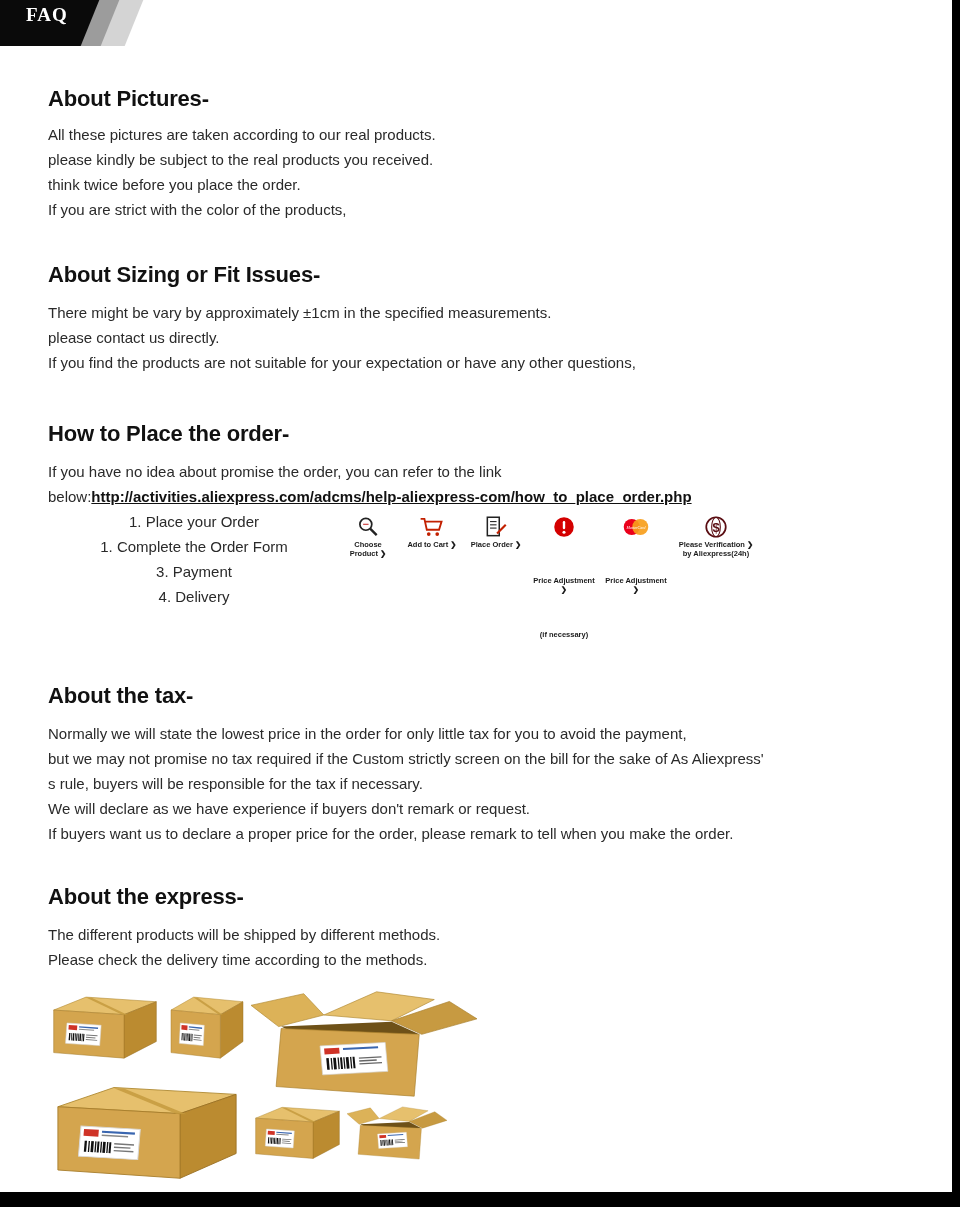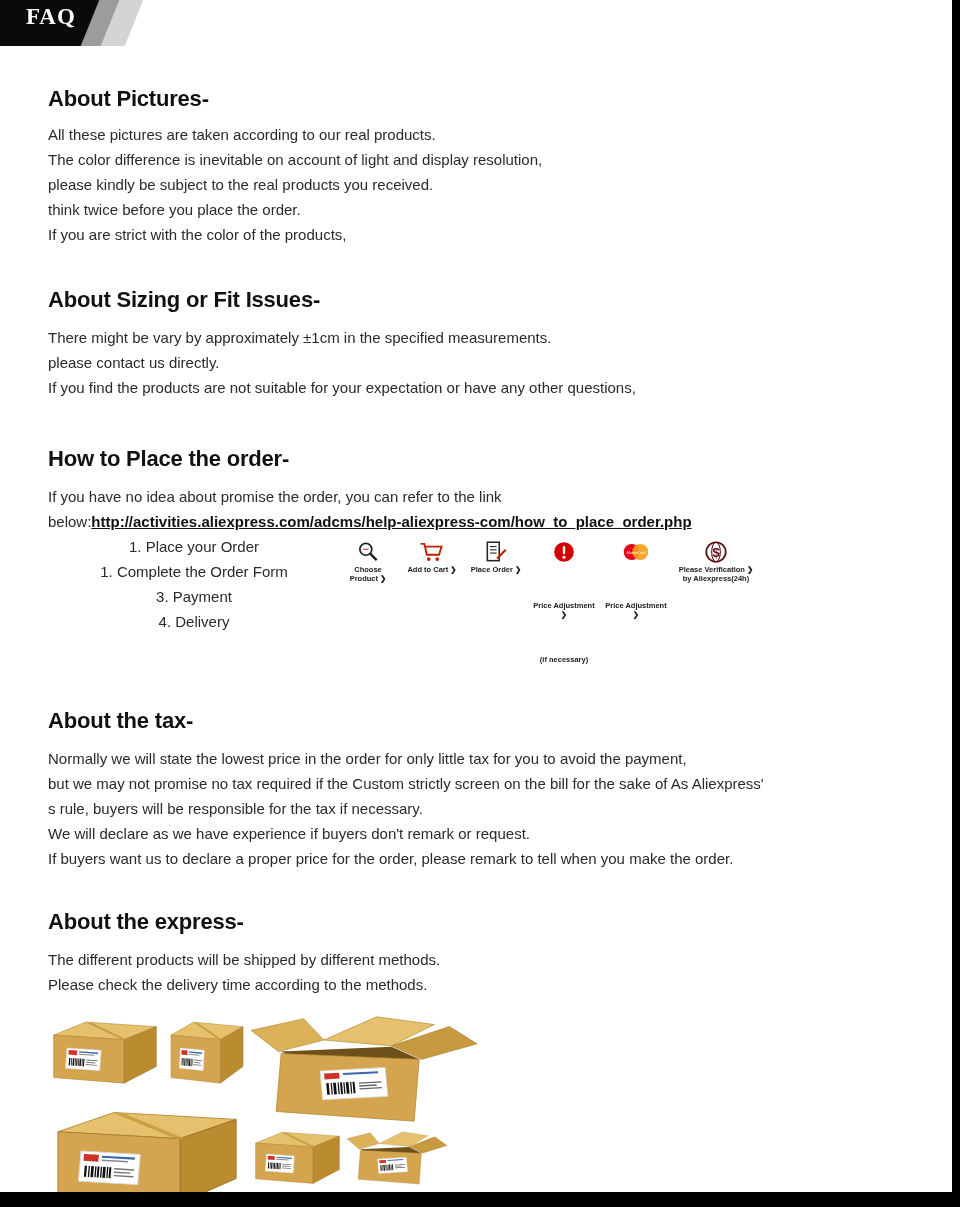--- a/index.html
+++ b/index.html
@@ -11,21 +11,21 @@
   .right-border  { position:absolute; top:0; right:0; width:8px; height:100%; background:#000; }
   .bottom-border { position:absolute; left:0; bottom:0; width:100%; height:15px; background:#000; }
 
   
   .header { position:absolute; top:0; left:0; width:100%; height:46px; }
   .tab-gray2 { position:absolute; left:106px; top:0; width:28px; height:46px; background:#d4d4d4; transform:skewX(-22deg); }
   .tab-gray1 { position:absolute; left:82px;  top:0; width:28px; height:46px; background:#9c9c9c; transform:skewX(-22deg); }
   .tab-black { position:absolute; left:0; top:0; width:72px; height:46px; background:#0a0a0a; }
   .tab-black-skew { position:absolute; left:56px; top:0; width:34px; height:46px; background:#0a0a0a; transform:skewX(-22deg); }
   .faq-title { position:absolute; left:26px; top:4px; color:#fff; font-family:"Liberation Serif", serif;
-               font-weight:bold; font-size:23px; letter-spacing:1px; }
+               font-weight:bold; font-size:19px; letter-spacing:1px; }
 
   .content { position:absolute; left:48px; top:46px; width:866px; }
 
   .section-heading { margin:0; font-size:22px; font-weight:800; color:#111; letter-spacing:-0.2px;
                      font-family:"Liberation Sans", sans-serif; }
   .line { font-size:15px; line-height:25px; color:#2a2a2a; white-space:nowrap; }
 
   .sec-pictures .section-heading { margin-top:40px; margin-bottom:10px; }
   .sec-sizing   .section-heading { margin-top:40px; margin-bottom:12px; }
   .sec-order    .section-heading { margin-top:46px; margin-bottom:12px; }
@@ -120,21 +120,20 @@
     <div class="tab-black-skew"></div>
     <div class="tab-black"></div>
     <div class="faq-title">FAQ</div>
   </div>
 
   <div class="content">
 
     <div class="sec-pictures">
       <h2 class="section-heading">About Pictures-</h2>
       <div class="line">All these pictures are taken according to our real products.</div>
-      <div class="line">The color difference is inevitable on account of light and display resolution,</div>
       <div class="line">please kindly be subject to the real products you received.</div>
       <div class="line">think twice before you place the order.</div>
       <div class="line">If you are strict with the color of the products,</div>
     </div>
 
     <div class="sec-sizing">
       <h2 class="section-heading">About Sizing or Fit Issues-</h2>
       <div class="line">There might be vary by approximately ±1cm in the specified measurements.</div>
       <div class="line">please contact us directly.</div>
       <div class="line">If you find the products are not suitable for your expectation or have any other questions,</div>

